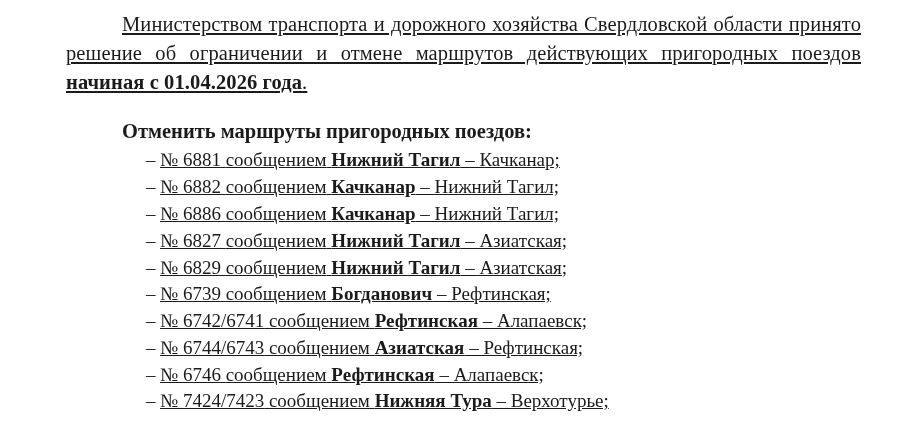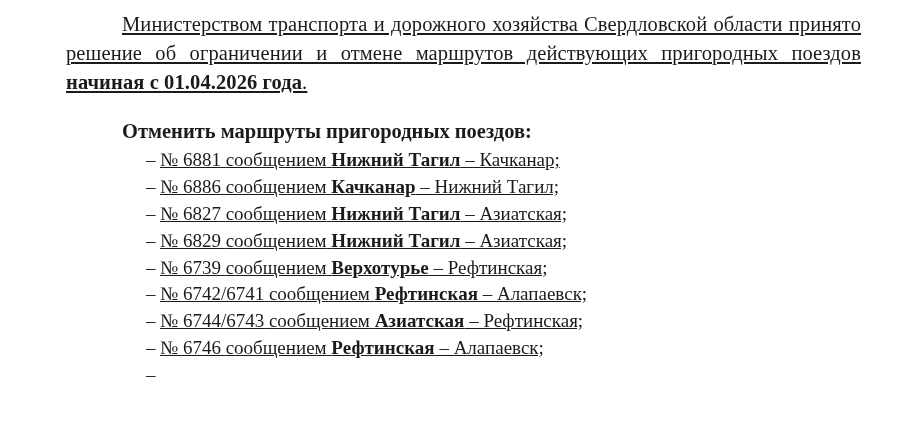--- a/index.html
+++ b/index.html
@@ -68,24 +68,26 @@
 <body>
 
 <div class="page">
 
   <p class="intro"><span>Министерством транспорта и дорожного хозяйства Свердловской области принято решение об ограничении и отмене маршрутов действующих пригородных поездов </span><span class="bold-underline">начиная с 01.04.2026 года</span><span>.</span></p>
 
   <p class="subtitle">Отменить маршруты пригородных поездов:</p>
 
   <ul class="list">
     <li><span class="dash">–</span><span class="num">№ 6881</span> <span>сообщением</span> <span class="route-bold">Нижний Тагил</span><span> – Качканар;</span></li>
+    <li><span class="dash">–</span><span class="num">№ 6882</span> <span>сообщением</span> <span class="route-bold">Качканар</span><span> – Нижний Тагил;</span></li>
     <li><span class="dash">–</span><span class="num">№ 6886</span> <span>сообщением</span> <span class="route-bold">Качканар</span><span> – Нижний Тагил;</span></li>
     <li><span class="dash">–</span><span class="num">№ 6827</span> <span>сообщением</span> <span class="route-bold">Нижний Тагил</span><span> – Азиатская;</span></li>
     <li><span class="dash">–</span><span class="num">№ 6829</span> <span>сообщением</span> <span class="route-bold">Нижний Тагил</span><span> – Азиатская;</span></li>
-    <li><span class="dash">–</span><span class="num">№ 6739</span> <span>сообщением</span> <span class="route-bold">Верхотурье</span><span> – Рефтинская;</span></li>
+    <li><span class="dash">–</span><span class="num">№ 6739</span> <span>сообщением</span> <span class="route-bold">Богданович</span><span> – Рефтинская;</span></li>
     <li><span class="dash">–</span><span class="num">№ 6742/6741</span> <span>сообщением</span> <span class="route-bold">Рефтинская</span><span> – Алапаевск;</span></li>
     <li><span class="dash">–</span><span class="num">№ 6744/6743</span> <span>сообщением</span> <span class="route-bold">Азиатская</span><span> – Рефтинская;</span></li>
     <li><span class="dash">–</span><span class="num">№ 6746</span> <span>сообщением</span> <span class="route-bold">Рефтинская</span><span> – Алапаевск;</span></li>
+    <li><span class="dash">–</span><span class="num">№ 7424/7423</span> <span>сообщением</span> <span class="route-bold">Нижняя Тура</span><span> – Верхотурье;</span></li>
     <li><span class="dash">–</span>  </li>
 
   </ul>
 
 </div>
 
 </body></html>

